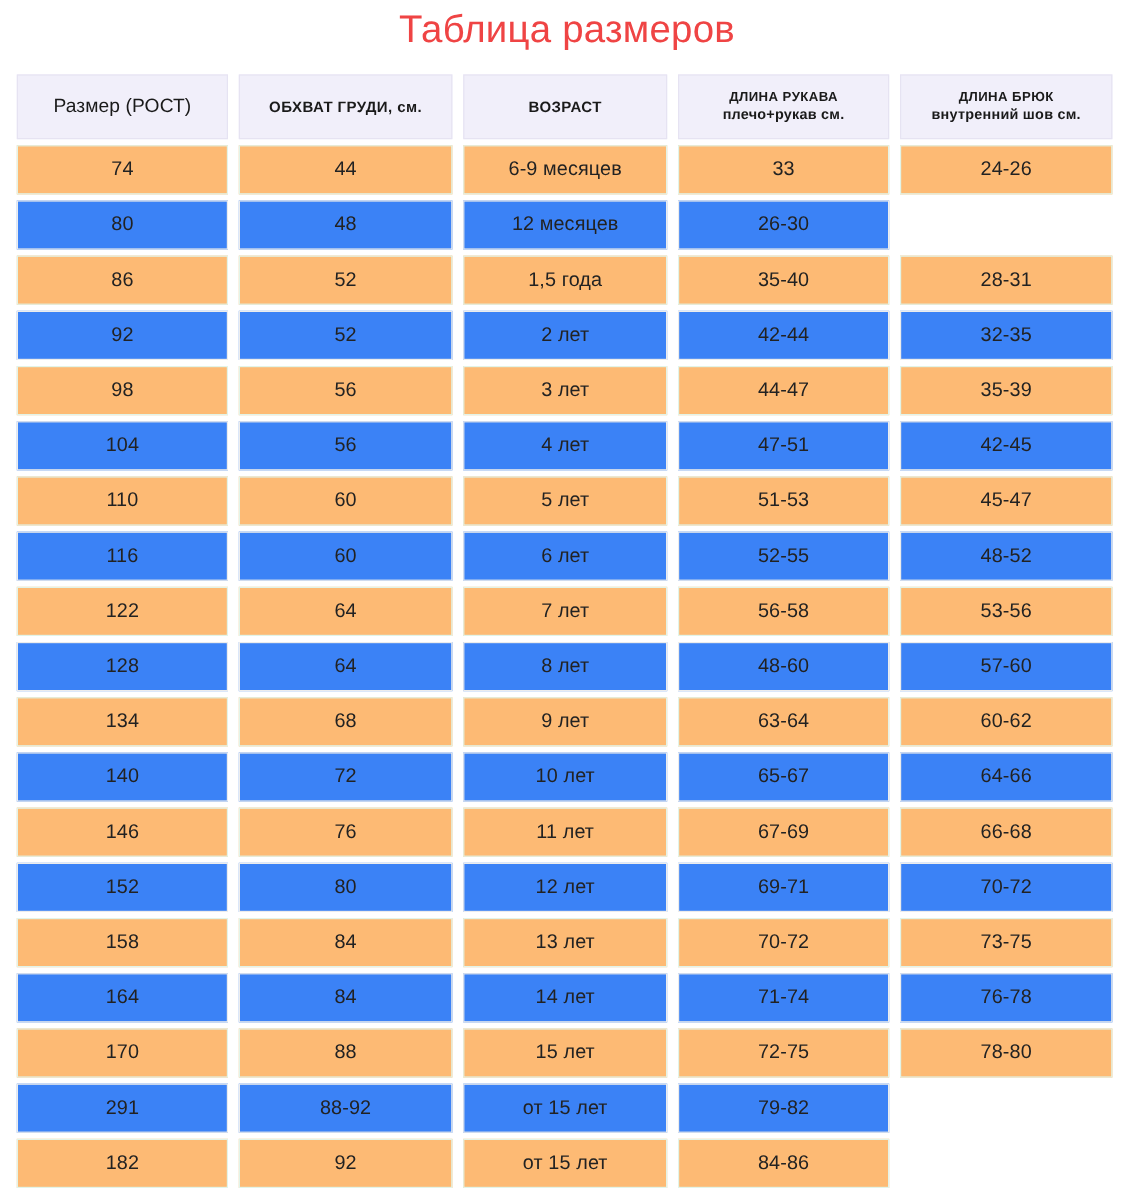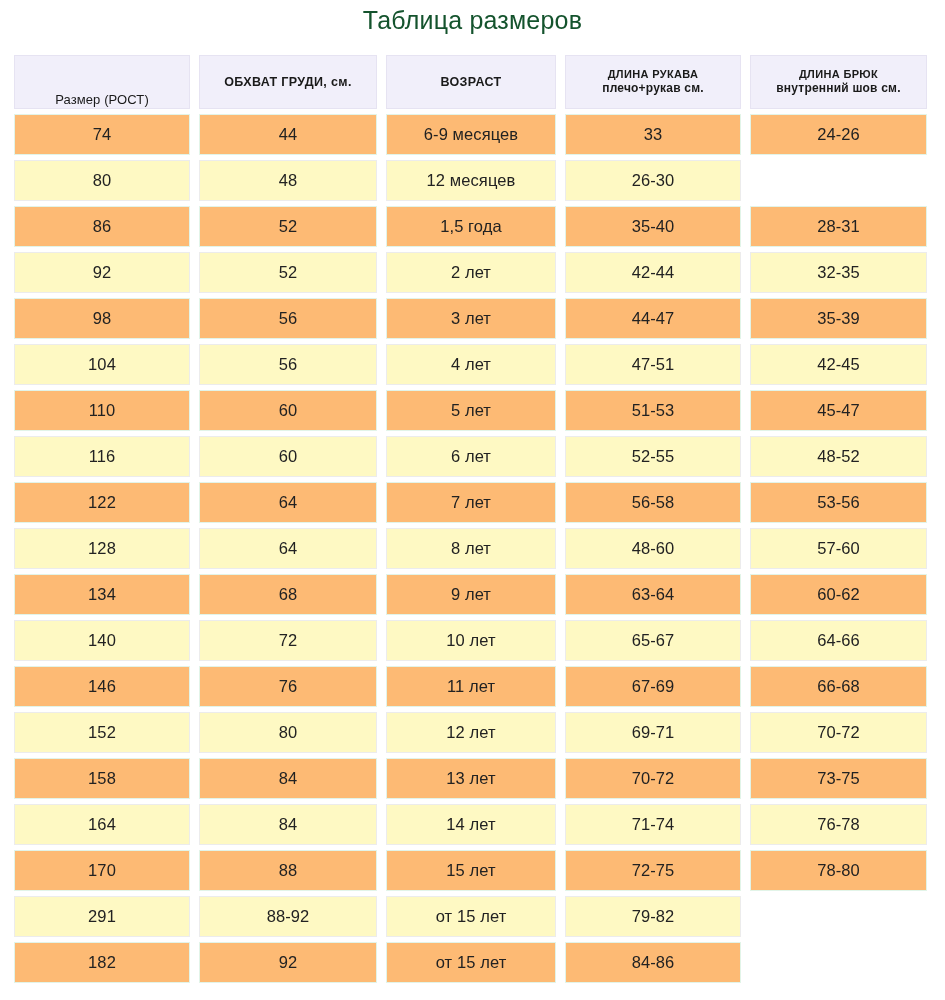--- a/index.html
+++ b/index.html
@@ -19,24 +19,24 @@
     width: 945px;
     height: 1000px;
     box-sizing: border-box;
     padding: 0 14px;
     display: flex;
     flex-direction: column;
   }
 
   .title {
     text-align: center;
-    font-size: 25px;
+    font-size: 32px;
     font-weight: 400;
     letter-spacing: 0.2px;
-    color: #14532d;
+    color: #ef4444;
     line-height: 1;
     padding-top: 8px;
     padding-bottom: 0;
     margin: 0;
   }
 
   .table {
     margin-top: 22px;
     display: flex;
     flex-direction: column;
@@ -82,33 +82,32 @@
     font-weight: 700;
     letter-spacing: 0.2px;
   }
 
   .row.header .cell.mixed .main {
     font-size: 11px;
     font-weight: 700;
   }
 
   .row.header .cell.sentence {
-    font-size: 13px;
+    font-size: 16px;
     font-weight: 400;
     letter-spacing: 0.1px;
-    justify-content: flex-end;
   }
 
   .row.tint .cell {
     background: #fdba74;
     border: 1px solid #e2f4e8;
   }
 
   .row.plain .cell {
-    background: #fef9c3;
+    background: #3b82f6;
     border: 1px solid #ececec;
   }
 
   .cell.empty {
     background: transparent !important;
     border: none !important;
   }
 </style>
 </head>
 <body>

